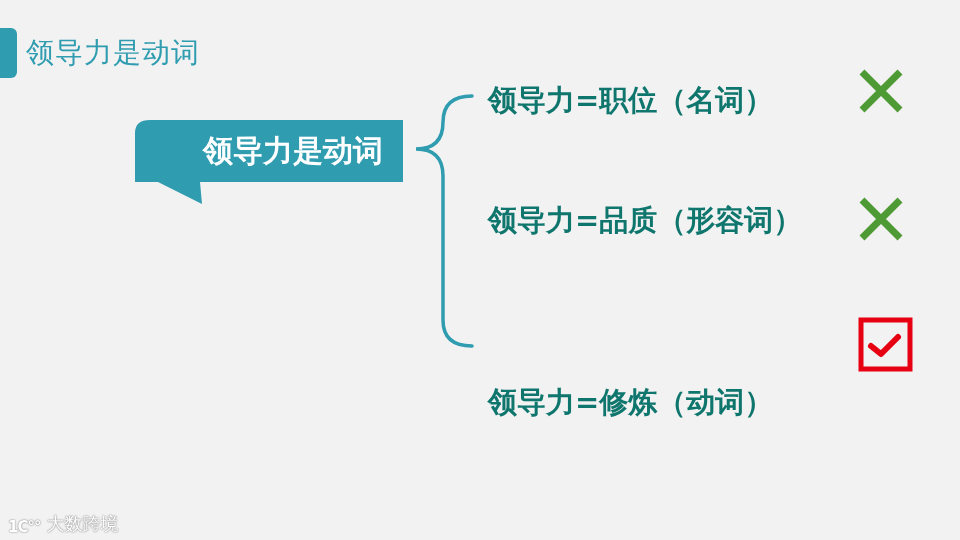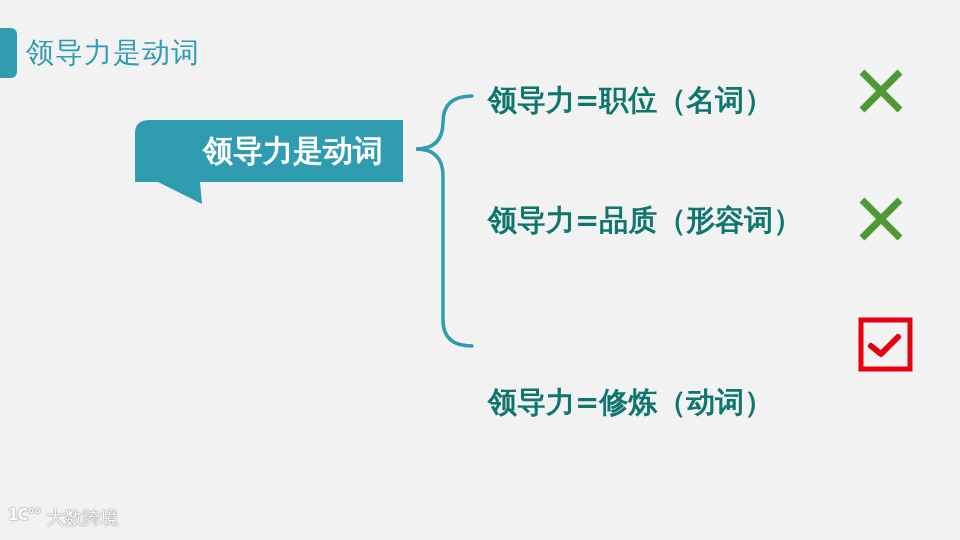--- a/index.html
+++ b/index.html
@@ -21,21 +21,21 @@
     position:absolute; left:135px; top:120px; width:268px; height:62px;
     line-height:62px; text-align:right; padding-right:20px; box-sizing:border-box;
     color:#ffffff; font-weight:bold; font-size:30px;
   }
   .item {
     position:absolute; left:488px; height:44px; line-height:44px;
     font-weight:bold; font-size:29px; color:#0f766e; white-space:nowrap;
   }
   .mark { position:absolute; }
   .logo {
-    position:absolute; left:8px; top:506px; height:30px; display:flex; align-items:flex-start; gap:6px;
+    position:absolute; left:8px; top:506px; height:30px; display:flex; align-items:flex-end; gap:6px;
     color:#ffffff; font-size:18px;
     text-shadow:0 0 2px #8a8a8a, 0 0 1px #8a8a8a;
   }
   .logo-mark { font-size:15px; font-weight:bold; letter-spacing:-1px; }
 </style>
 </head>
 <body>
 
 <div class="title-tab" style="background:#2f9cb0;"></div>
 <div class="title" style="color:#2f9cb0;">领导力是动词</div>

